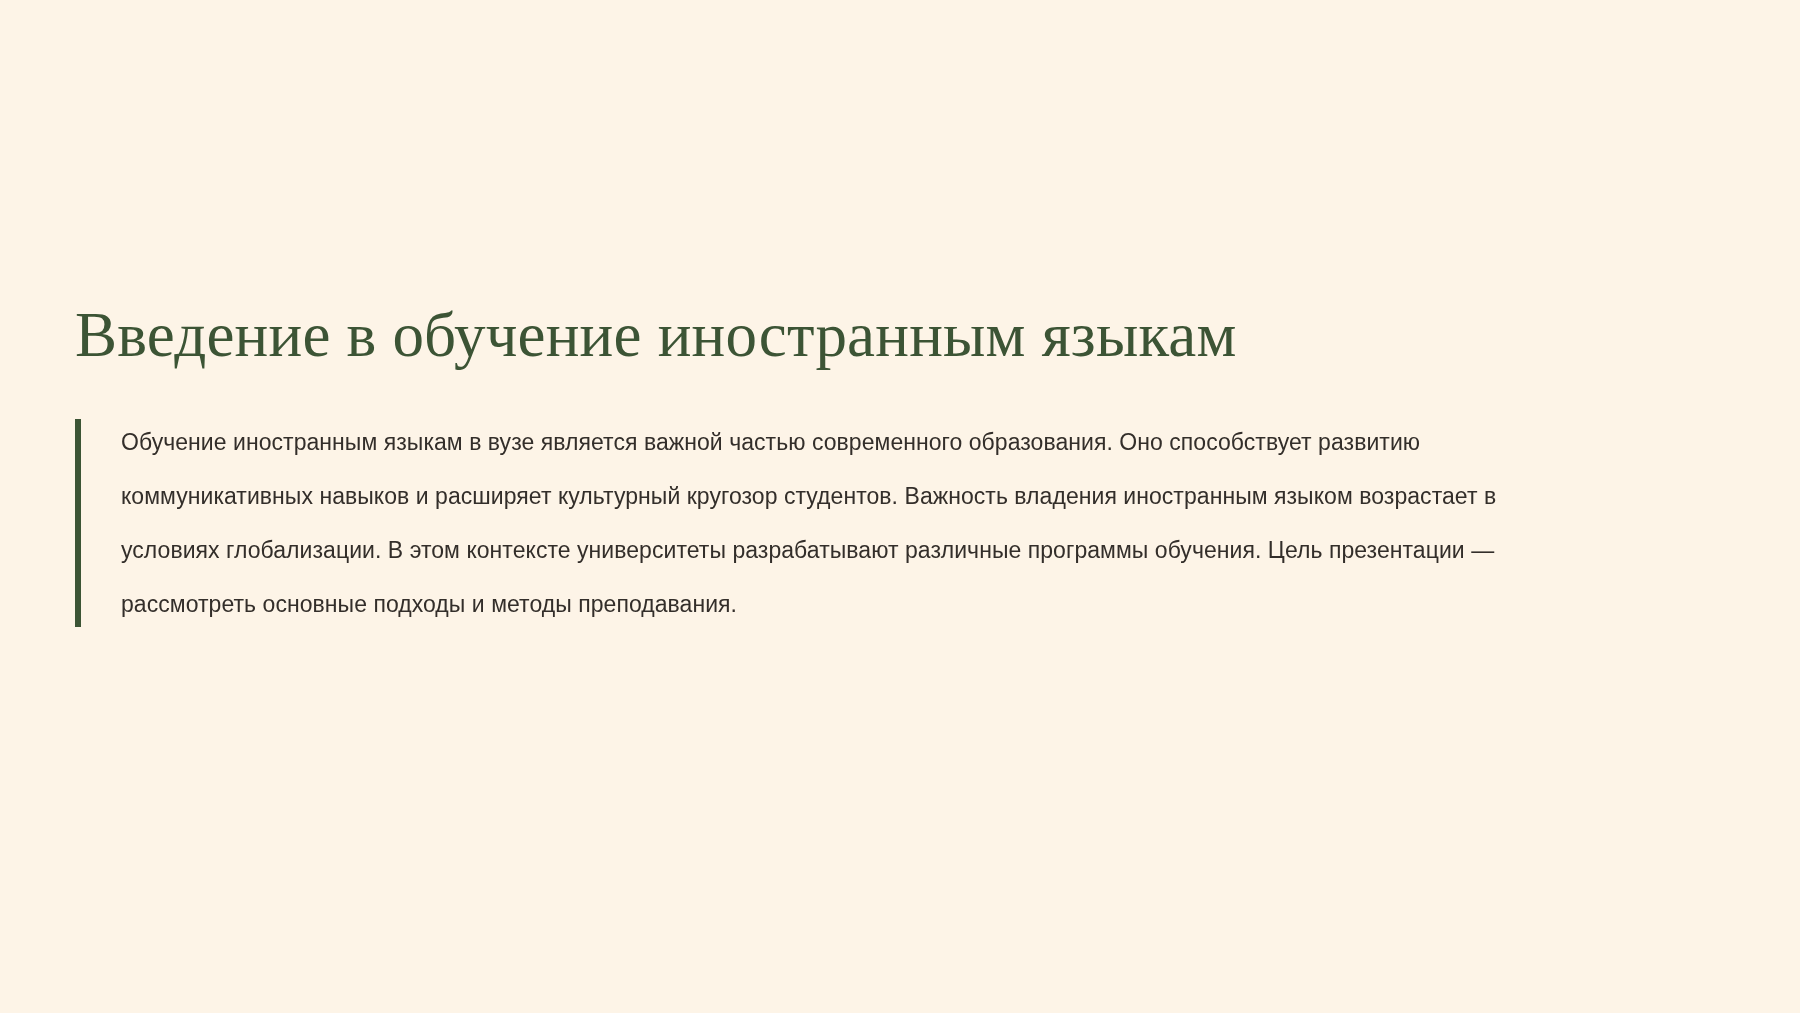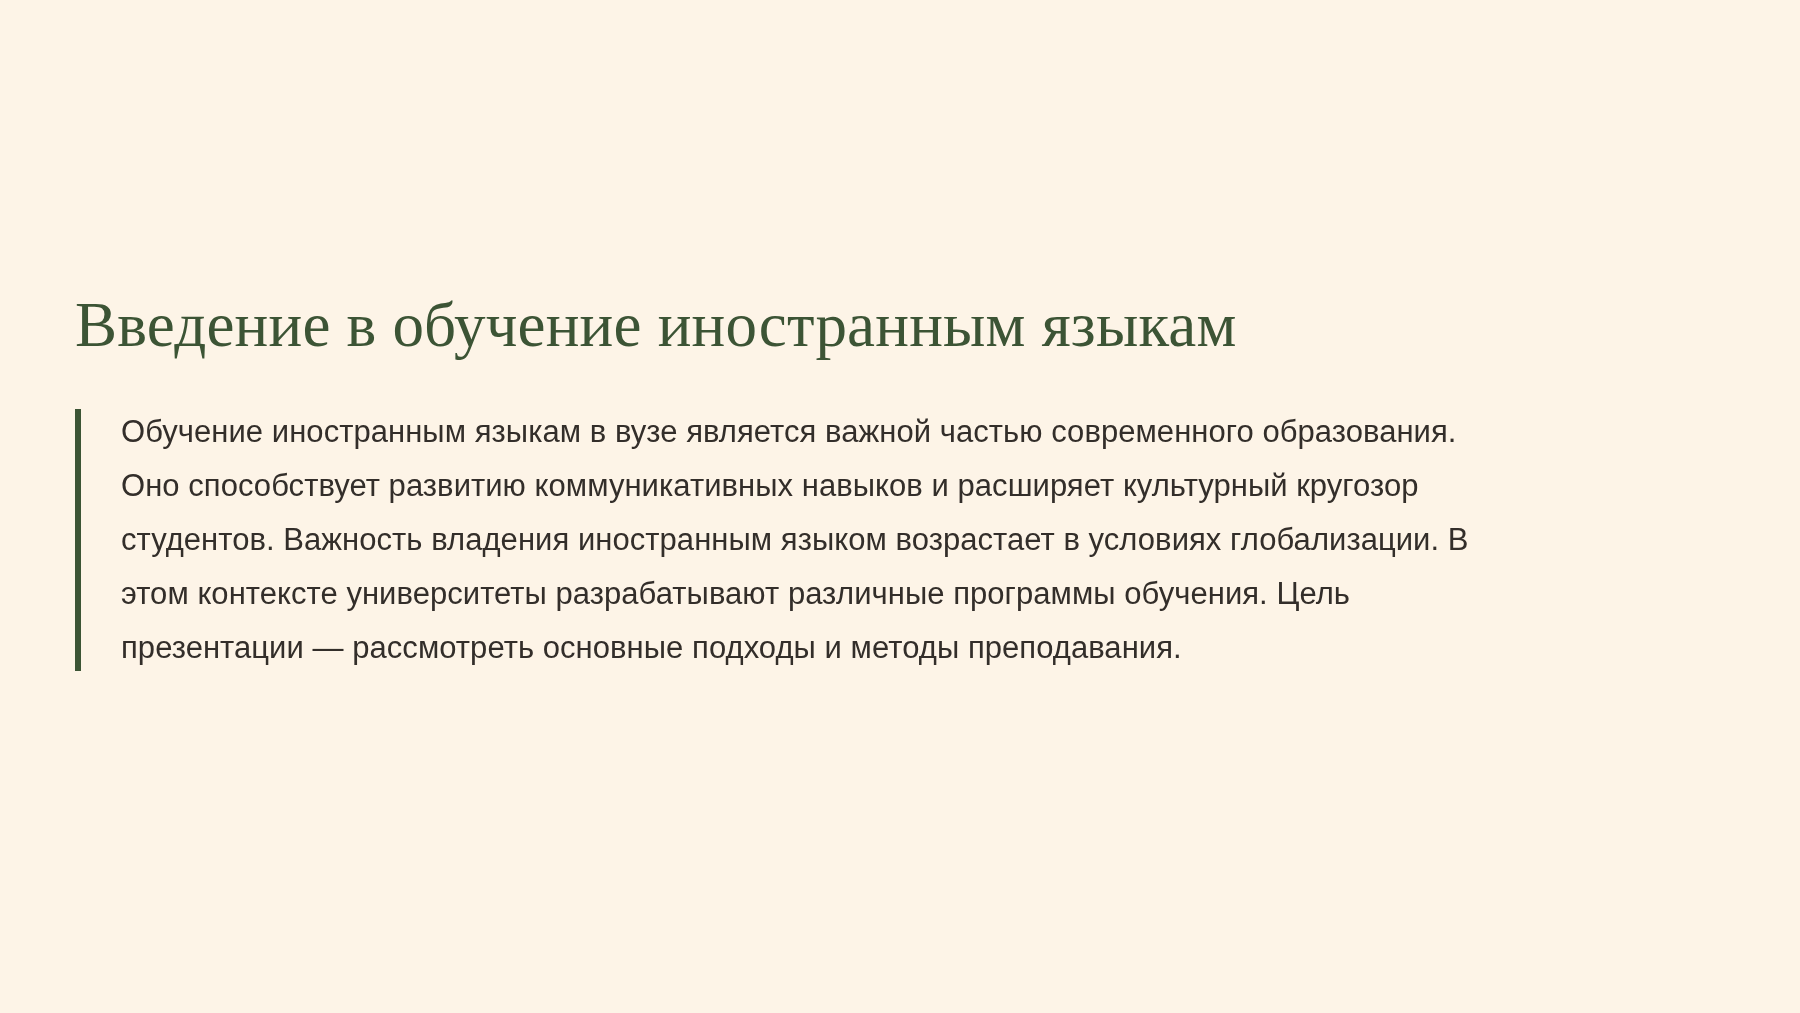--- a/index.html
+++ b/index.html
@@ -20,21 +20,21 @@
     width: 1800px;
     height: 1013px;
     background: #fdf4e7;
     box-sizing: border-box;
     overflow: hidden;
   }
 
   #slide-content {
     position: absolute;
     left: 75px;
-    top: 290px;
+    top: 300px;
     width: 1440px;
   }
 
   #slide-title {
     font-family: "Liberation Serif", "DejaVu Serif", serif;
     font-size: 63px;
     font-weight: 400;
     line-height: 1.12;
     color: #3c5435;
     letter-spacing: 0.2px;
@@ -53,21 +53,21 @@
     top: 4px;
     bottom: 4px;
     width: 6px;
     background: #3c5435;
     border-radius: 0;
   }
 
   #body-paragraph {
     margin: 0;
     font-family: "Liberation Sans", "DejaVu Sans", sans-serif;
-    font-size: 31px;
+    font-size: 23px;
     font-weight: 400;
     line-height: 54px;
     color: #332e2a;
     letter-spacing: 0.05px;
     max-width: 1390px;
     text-align: left;
   }
 </style>
 </head>
 <body>

